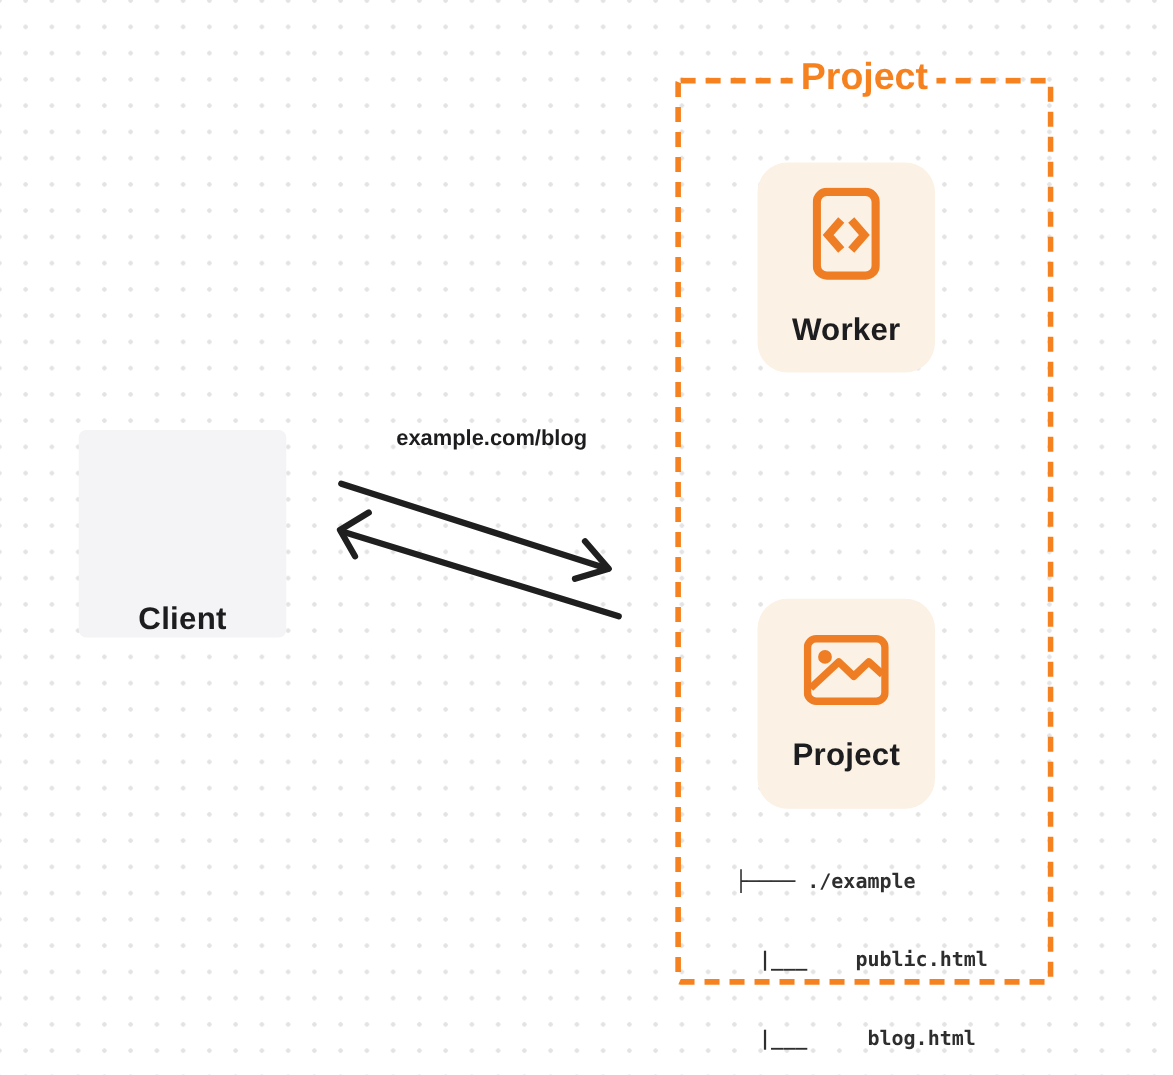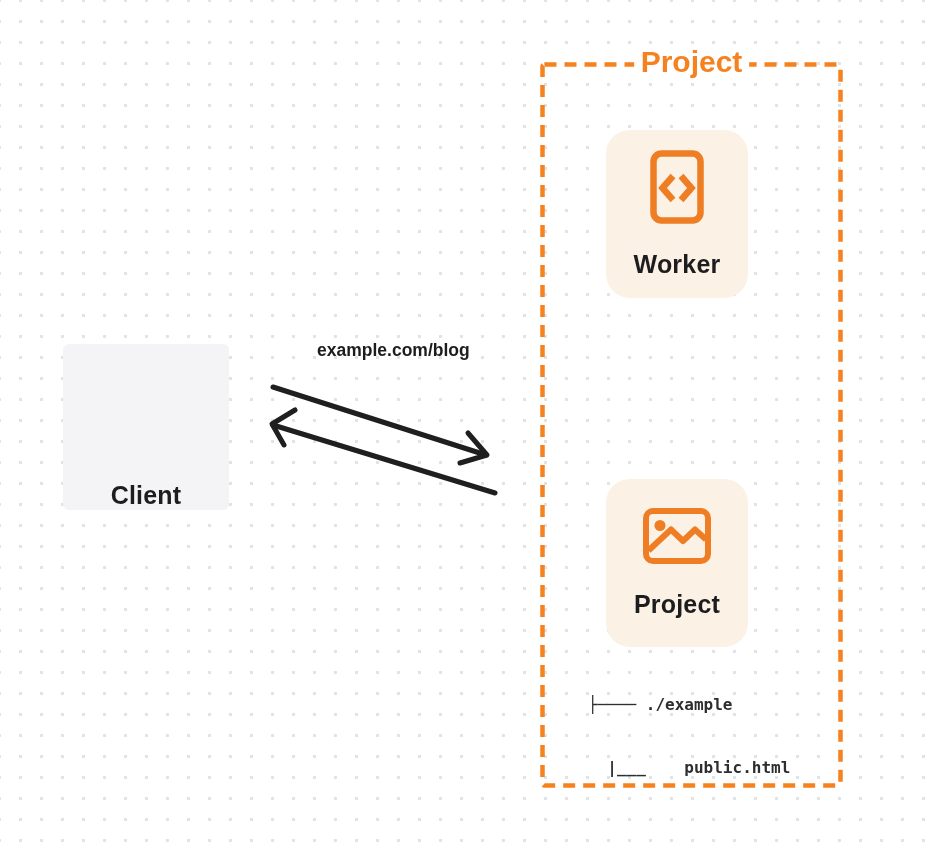--- a/index.html
+++ b/index.html
@@ -137,17 +137,18 @@
         <rect x="3" y="3" width="62" height="50" rx="7" fill="none" stroke="#ee7d23" stroke-width="6"></rect>
         <circle cx="17" cy="17.5" r="5.5" fill="#ee7d23"></circle>
         <polyline points="5.5,42.5 28,21.5 40,33 52,21.5 63,31.5" fill="none" stroke="#ee7d23" stroke-width="6" stroke-linejoin="round"></polyline>
       </svg>
       <div class="card-label">Project</div>
     </div>
 
     <div class="tree">
       <div class="tree-line">├──── ./example</div>
       <div class="tree-line">  |___    public.html</div>
+      <div class="tree-line">  |___     blog.html</div>
       
     </div>
   </div>
 
 </div>
 
 </body></html>

